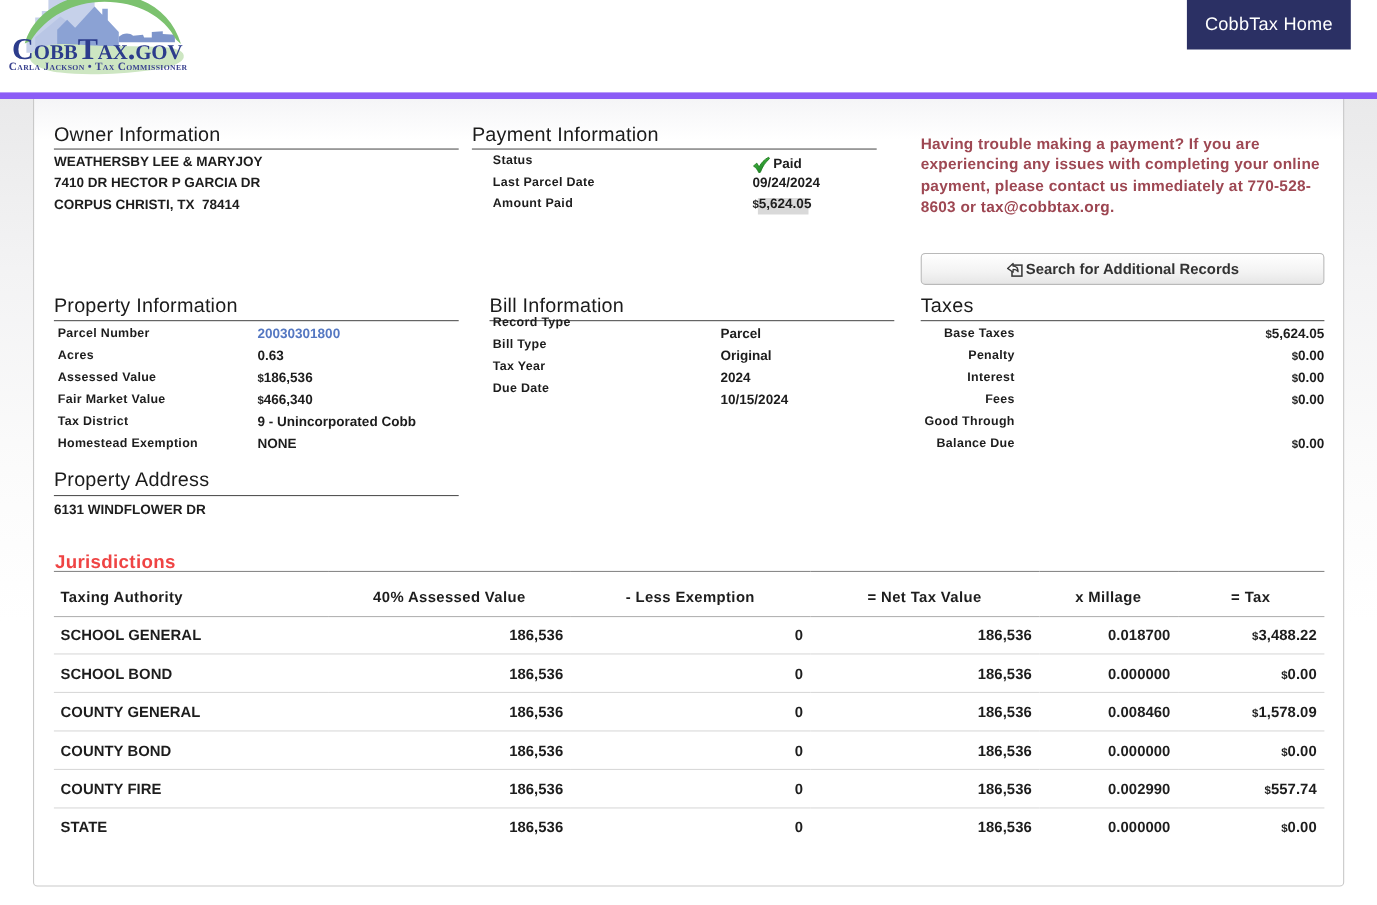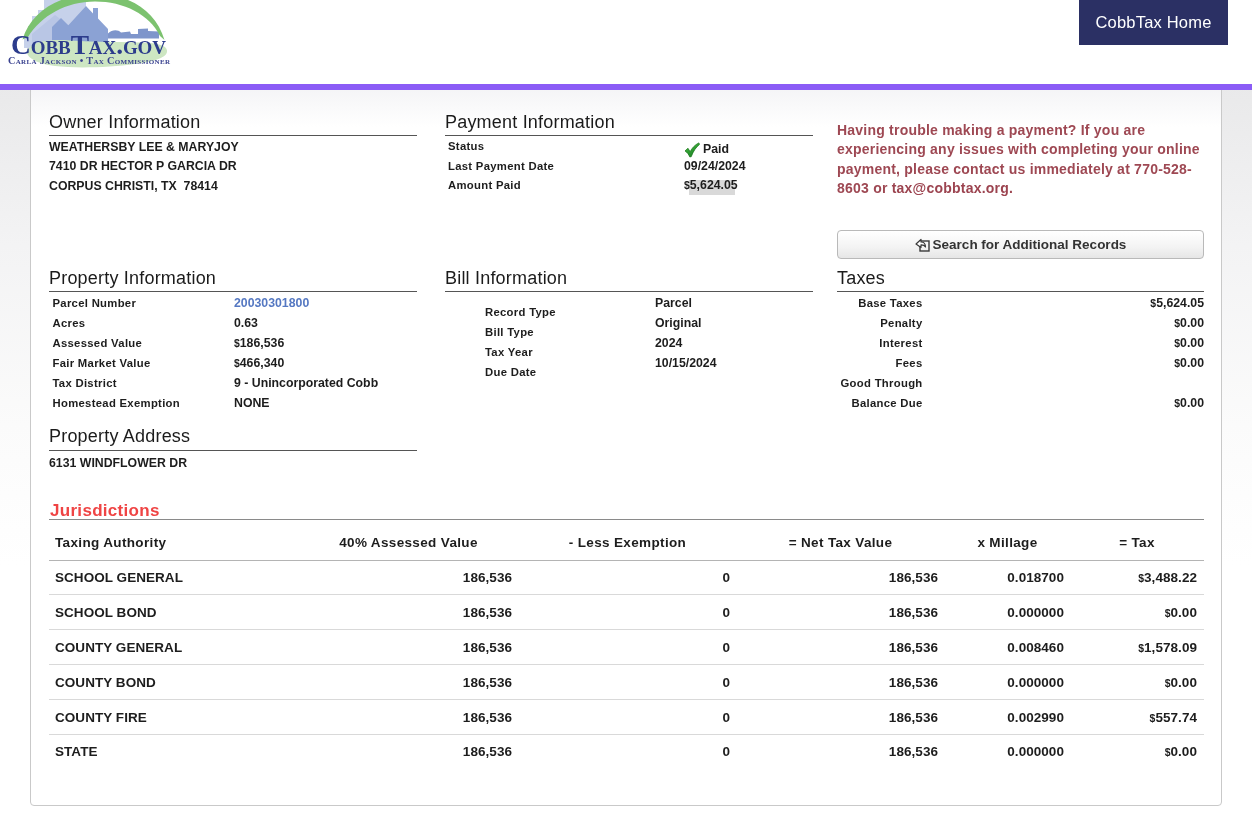--- a/index.html
+++ b/index.html
@@ -61,23 +61,23 @@
     </div>
     <div id="homebtn">CobbTax Home</div>
   </div>
   <div id="card"></div>
 
   <div class="h1" style="left:49px;top:112px;">Owner Information</div>
   <div class="values" style="left:49px;top:138px;line-height:19.4px;">WEATHERSBY LEE &amp; MARYJOY
 7410 DR HECTOR P GARCIA DR
 CORPUS CHRISTI, TX  78414</div>
 
-  <div class="h1" style="left:445px;top:112px;">Payment Information</div>
+  <div class="h1" style="left:429px;top:112px;">Payment Information</div>
   <div class="labels" style="left:448px;top:137px;line-height:19.5px;">Status
-Last Payment Date
+Last Parcel Date
 Amount Paid</div>
   <div class="abs" id="checkicon" style="left:684px;top:142px;width:17px;height:17px;">
     <svg width="16" height="16" viewBox="0 0 16 16">
       <defs>
           <linearGradient id="ckg" x1="0" y1="0" x2="0.6" y2="1">
         <stop offset="0" stop-color="#63c94e"></stop>
             <stop offset="0.55" stop-color="#2f9e33"></stop>
             <stop offset="1" stop-color="#1e8227"></stop>
       </linearGradient>
         </defs>
@@ -103,21 +103,21 @@
 Tax District
 Homestead Exemption</div>
   <div class="values" style="left:234px;top:293px;"><a class="link">20030301800</a>
 0.63
 <span class="dollar">$</span>186,536
 <span class="dollar">$</span>466,340
 9 - Unincorporated Cobb
 NONE</div>
 
   <div class="h1" style="left:445px;top:268px;">Bill Information</div>
-  <div class="labels" style="left:448px;top:302px;margin-left:37px;">Record Type
+  <div class="labels" style="left:448px;top:283px;">Record Type
 Bill Type
 Tax Year
 Due Date</div>
   <div class="values" style="left:655px;top:293px;">Parcel
 Original
 2024
 10/15/2024</div>
 
   <div class="h1" style="left:837px;top:268px;width:367px;">Taxes</div>
   <div class="labels" style="left:840.5px;top:293px;text-align:right;">Base Taxes

